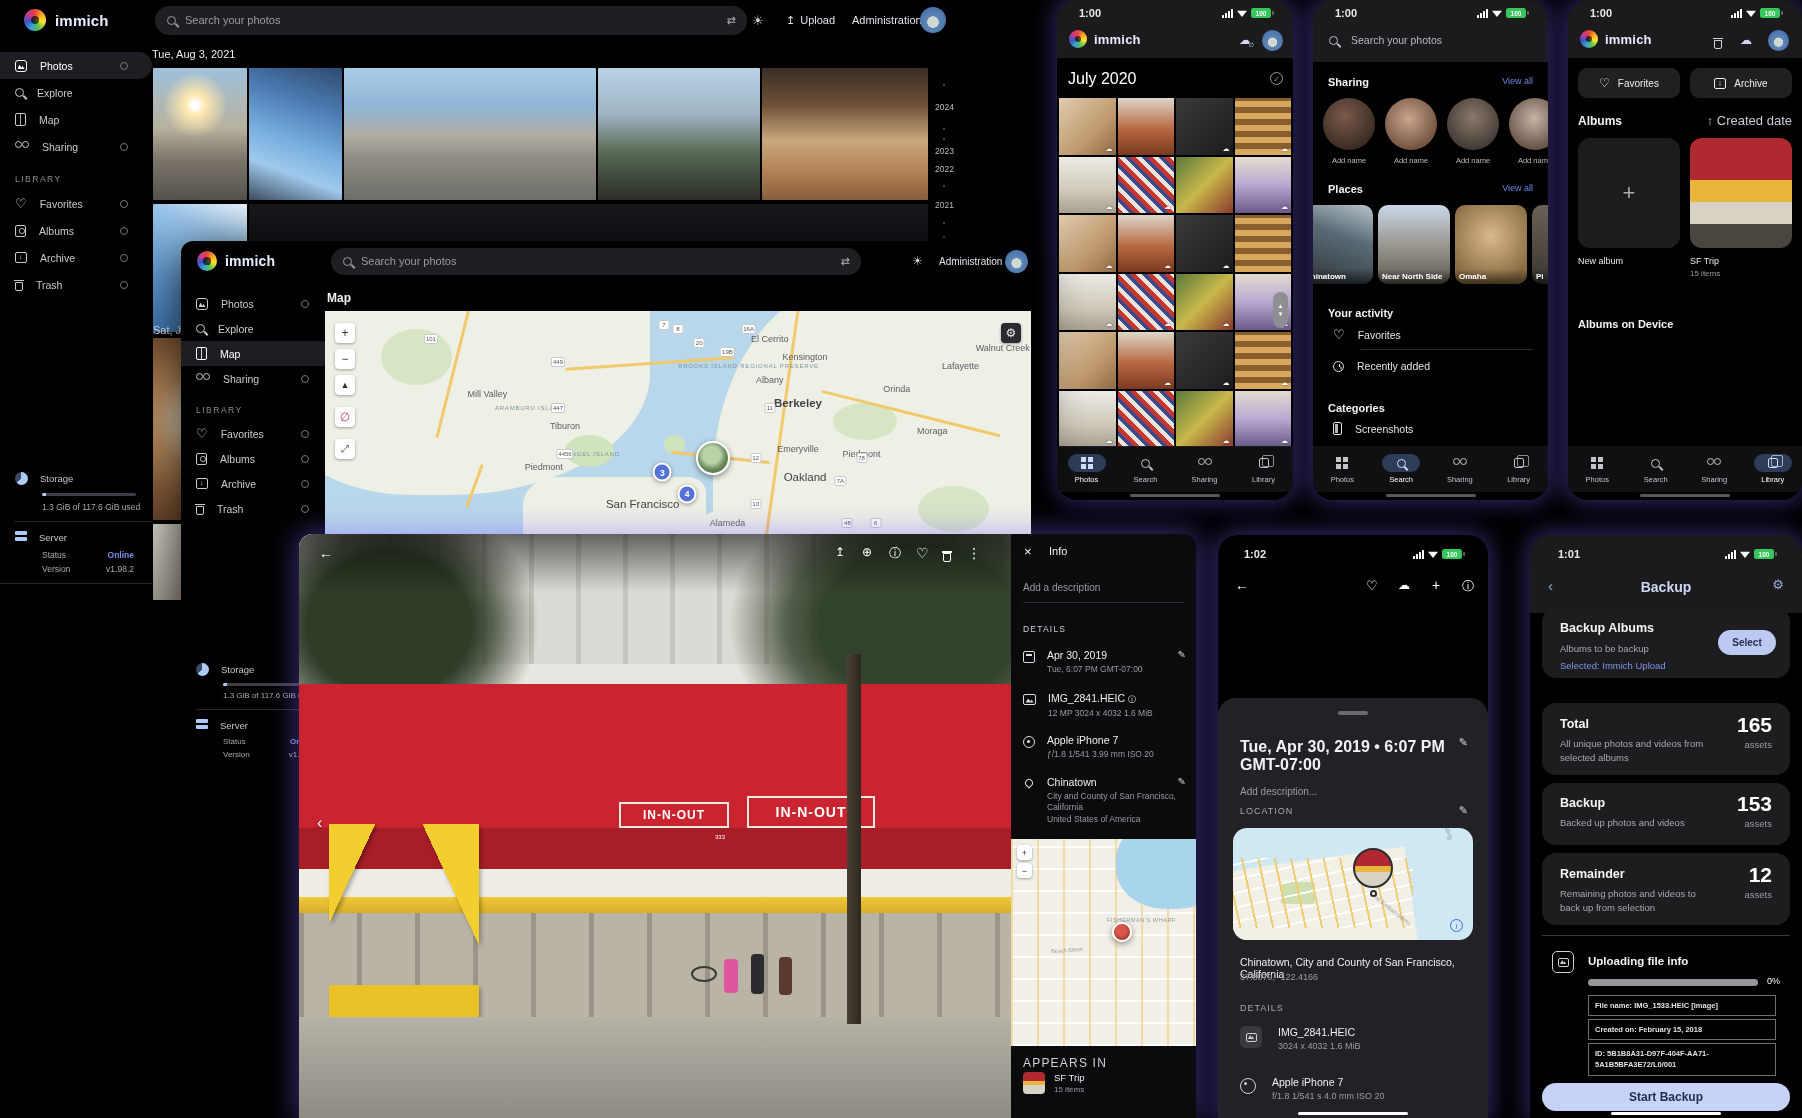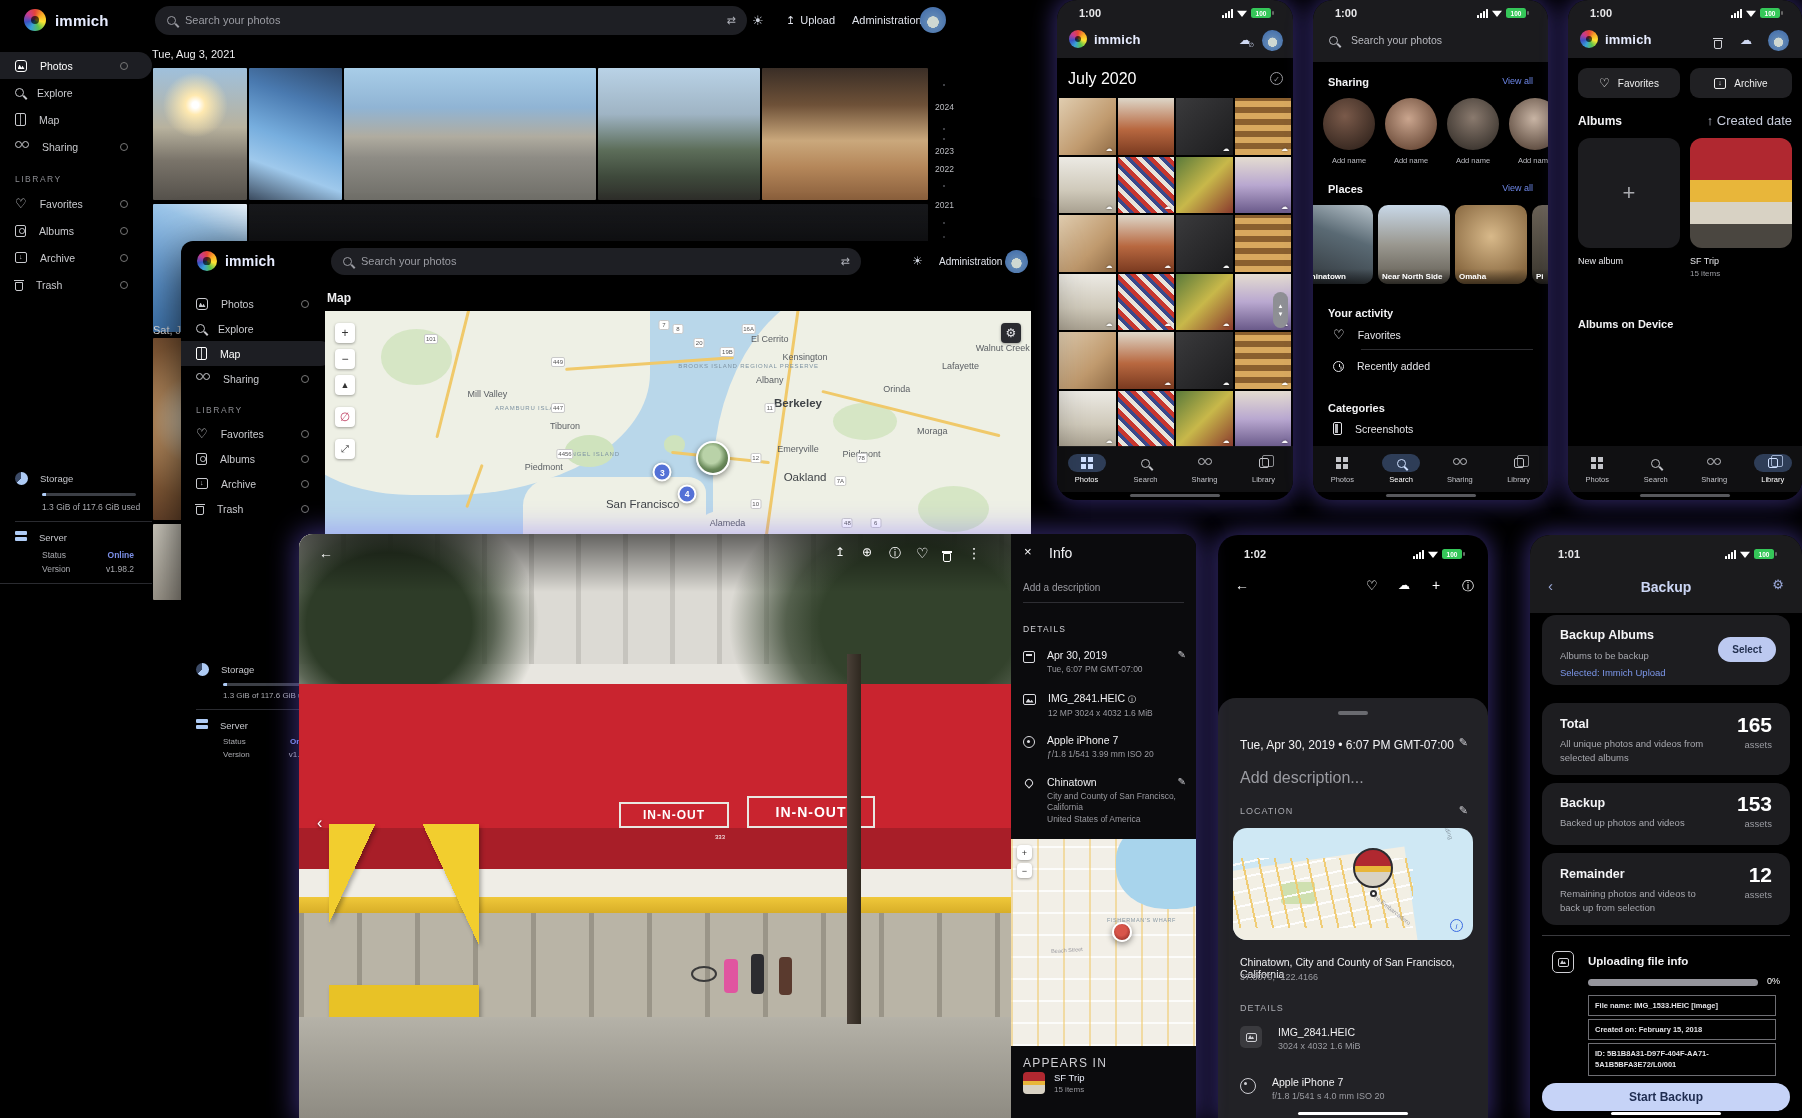--- a/index.html
+++ b/index.html
@@ -471,21 +471,21 @@
     <span class="vic" style="left:536px;font-size:12px">↥</span>
     <span class="vic" style="left:563px;font-size:12px">⊕</span>
     <span class="vic" style="left:590px;font-size:12px">ⓘ</span>
     <span class="vic" style="left:617px">♡</span>
     <span class="vic" style="left:644px;top:13px"><span class="ci ic-trash" style="color:#fff"></span></span>
     <span class="vic" style="left:668px">⋮</span>
   </div>
 
   <div class="ipanel">
     <span class="abs" style="left:13px;top:10px;font-size:13px;color:#fff">×</span>
-    <span class="abs" style="left:38px;top:11px;font-size:14px;color:#f2f2f4">Info</span>
+    <span class="abs" style="left:38px;top:11px;font-size:11px;color:#f2f2f4">Info</span>
     <div class="abs" style="left:12px;top:48px;color:#9a9aa0;font-size:10px">Add a description</div>
     <div class="abs" style="left:12px;right:12px;top:68px;border-top:1px solid #2e2e33"></div>
     <div class="abs" style="left:12px;top:90px;font-size:8.5px;letter-spacing:1.2px;color:#cfcfd4">DETAILS</div>
     <div class="irow" style="top:115px">
       <span class="ci ic-cal" style="flex:none;margin-top:2px"></span>
       <div>
           <div class="tt">Apr 30, 2019</div>
           <div class="ss">Tue, 6:07 PM GMT-07:00</div>
         </div>
       <span class="pencil">✎</span>
@@ -842,23 +842,23 @@
       <span class="batt">100</span>
     </span>
   </div>
   <span class="abs" style="left:17px;top:42px;font-size:14px;color:#fff">←</span>
   <span class="abs" style="left:148px;top:43px;font-size:13px;color:#fff">♡</span>
   <span class="abs" style="left:180px;top:43px;font-size:12px;color:#fff">☁</span>
   <span class="abs" style="left:214px;top:42px;font-size:14px;color:#fff">+</span>
   <span class="abs" style="left:244px;top:43px;font-size:12px;color:#fff">ⓘ</span>
   <div class="sheet" style="top:163px">
     <div class="abs" style="left:50%;top:13px;transform:translateX(-50%);width:30px;height:3.5px;border-radius:2px;background:#6a6b70"></div>
-    <div class="abs" style="left:22px;top:40px;font-size:12px;font-weight:normal;color:#f2f2f4">Tue, Apr 30, 2019 • 6:07 PM GMT-07:00</div>
+    <div class="abs" style="left:22px;top:40px;font-size:16px;font-weight:bold;color:#f2f2f4">Tue, Apr 30, 2019 • 6:07 PM GMT-07:00</div>
     <span class="abs" style="right:20px;top:38px;color:#cfcfd4;font-size:11px">✎</span>
-    <div class="abs" style="left:22px;top:71px;font-size:16px;color:#9b9ca2">Add description...</div>
+    <div class="abs" style="left:22px;top:88px;font-size:10px;color:#9b9ca2">Add description...</div>
     <div class="abs" style="left:22px;top:108px;font-size:9px;letter-spacing:1px;color:#a9aab0">LOCATION</div>
     <span class="abs" style="right:20px;top:106px;color:#cfcfd4;font-size:11px">✎</span>
     <div class="abs" style="left:15px;right:15px;top:130px;height:112px;border-radius:14px;background:#cfe8f4;overflow:hidden">
       <div class="abs" style="left:-20px;bottom:-30px;width:200px;height:110px;background:#f2efe4;transform:rotate(-8deg)"></div>
       <div class="abs" style="left:48px;bottom:36px;width:34px;height:22px;background:#cfe0b0;border-radius:3px"></div>
       <div class="abs" style="left:-10px;bottom:12px;width:190px;height:70px;background:repeating-linear-gradient(78deg,rgba(240,201,106,.9) 0 2px,transparent 2px 16px),repeating-linear-gradient(-12deg,rgba(255,255,255,.9) 0 2px,transparent 2px 14px)"></div>
       <span class="abs" style="right:22px;top:8px;font-size:6px;color:#8a9aa5;transform:rotate(68deg);transform-origin:right;white-space:nowrap">San Francisco Ferry Building</span>
       <span class="abs" style="right:58px;bottom:28px;font-size:6px;color:#9a9aa0;transform:rotate(38deg);white-space:nowrap">The Embarcadero</span>
       <div class="abs" style="left:120px;top:20px;width:40px;height:40px;border-radius:50%;border:2.5px solid #2c2c30;background:linear-gradient(180deg,#b02830 0 45%,#e8b63a 45% 62%,#d8d2c4 62%)"></div>
       <div class="abs" style="left:137px;top:62px;width:7px;height:7px;border:2px solid #2c2c30;border-radius:50%;background:#fff"></div>
@@ -899,21 +899,21 @@
           <i style="height:9px"></i>
         </span>
       <span class="wifi"></span>
       <span class="batt">100</span>
     </span>
   </div>
   <span class="abs" style="left:18px;top:42px;font-size:15px;color:#9aa8d8">‹</span>
   <div class="abs" style="left:0;right:0;top:44px;text-align:center;font-size:14px;font-weight:bold;color:#ccd6f4">Backup</div>
   <span class="abs" style="right:18px;top:42px;font-size:13px;color:#9aa8d8">⚙</span>
 
-  <div class="bcard" style="top:80px;height:70px">
+  <div class="bcard" style="top:73px;height:70px">
     <div class="btitle" style="top:13px">Backup Albums</div>
     <div class="bdesc" style="top:34px">Albums to be backup</div>
     <div class="abs" style="right:14px;top:22px;width:58px;height:25px;background:#bcc9f0;border-radius:14px;display:flex;align-items:center;justify-content:center;font-size:10px;font-weight:bold;color:#22304f">Select</div>
     <div class="abs" style="left:18px;top:52px;font-size:9.5px;color:#7c97ea">Selected: Immich Upload</div>
   </div>
 
   <div class="bcard" style="top:168px;height:72px">
     <div class="btitle" style="top:14px">Total</div>
     <div class="bdesc" style="top:34px">All unique photos and videos from selected albums</div>
     <div class="bnum" style="top:10px">165</div>

